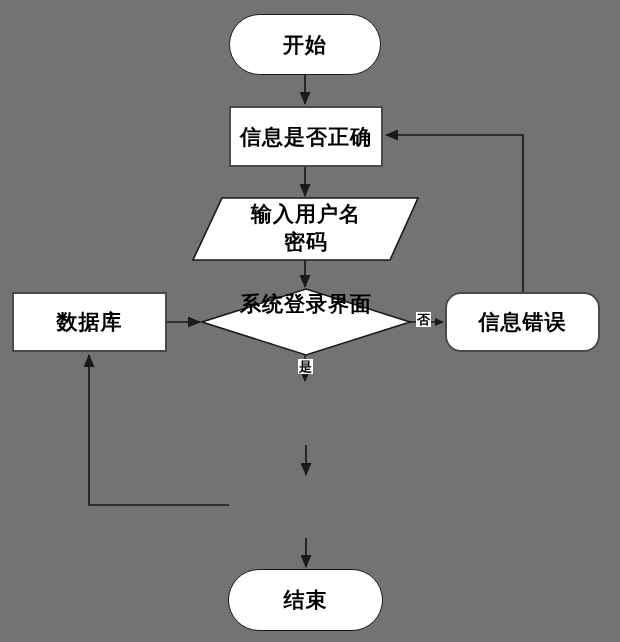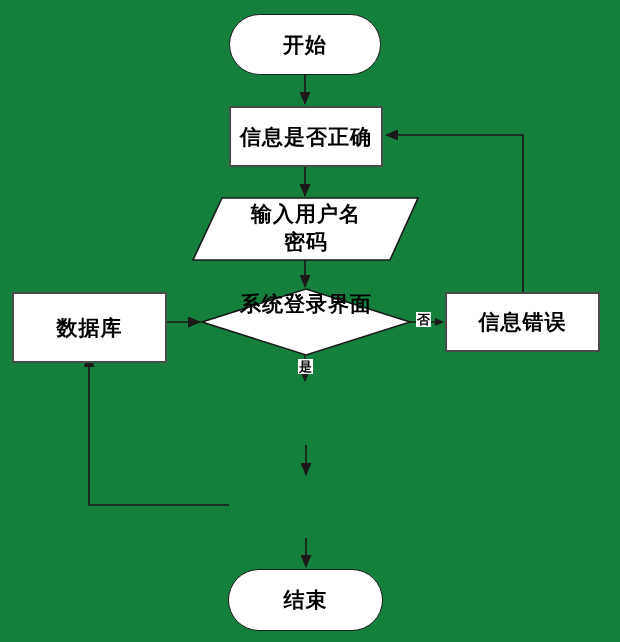--- a/index.html
+++ b/index.html
@@ -1,20 +1,20 @@
 <!DOCTYPE html>
 <html><head>
 <meta charset="utf-8">
 <style>
   html, body { margin: 0; padding: 0; background: #ffffff; }
   .canvas {
     position: relative;
     width: 620px;
     height: 642px;
-    background: #15803d;
+    background: #737373;
     font-family: "Liberation Serif", serif;
     overflow: hidden;
   }
   .canvas svg.wires {
     position: absolute;
     left: 0; top: 0;
     width: 620px; height: 642px;
   }
   .node {
     position: absolute;
@@ -95,25 +95,25 @@
   </div>
 
   <div class="node terminator" style="left:228px; top:569px; width:155px; height:62px;">
     <span>结束</span>
   </div>
 
   <div class="node rect" style="left:229px; top:106px; width:154px; height:61px;">
     <span>信息是否正确</span>
   </div>
 
-  <div class="node rect" style="left:12px; top:292px; width:155px; height:71px;">
+  <div class="node rect" style="left:12px; top:292px; width:155px; height:60px;">
     <span>数据库</span>
   </div>
 
-  <div class="node rect" style="left:445px; top:292px; width:155px; height:60px;">
+  <div class="node rect" style="left:445px; top:292px; width:155px; height:60px;border-radius:16px;">
     <span>信息错误</span>
   </div>
 
 
 
   <div class="overlay-text" style="left:222px; top:200px; width:168px; height:58px;">
     <span>输入用户名</span>
     <span>密码</span>
   </div>
 

